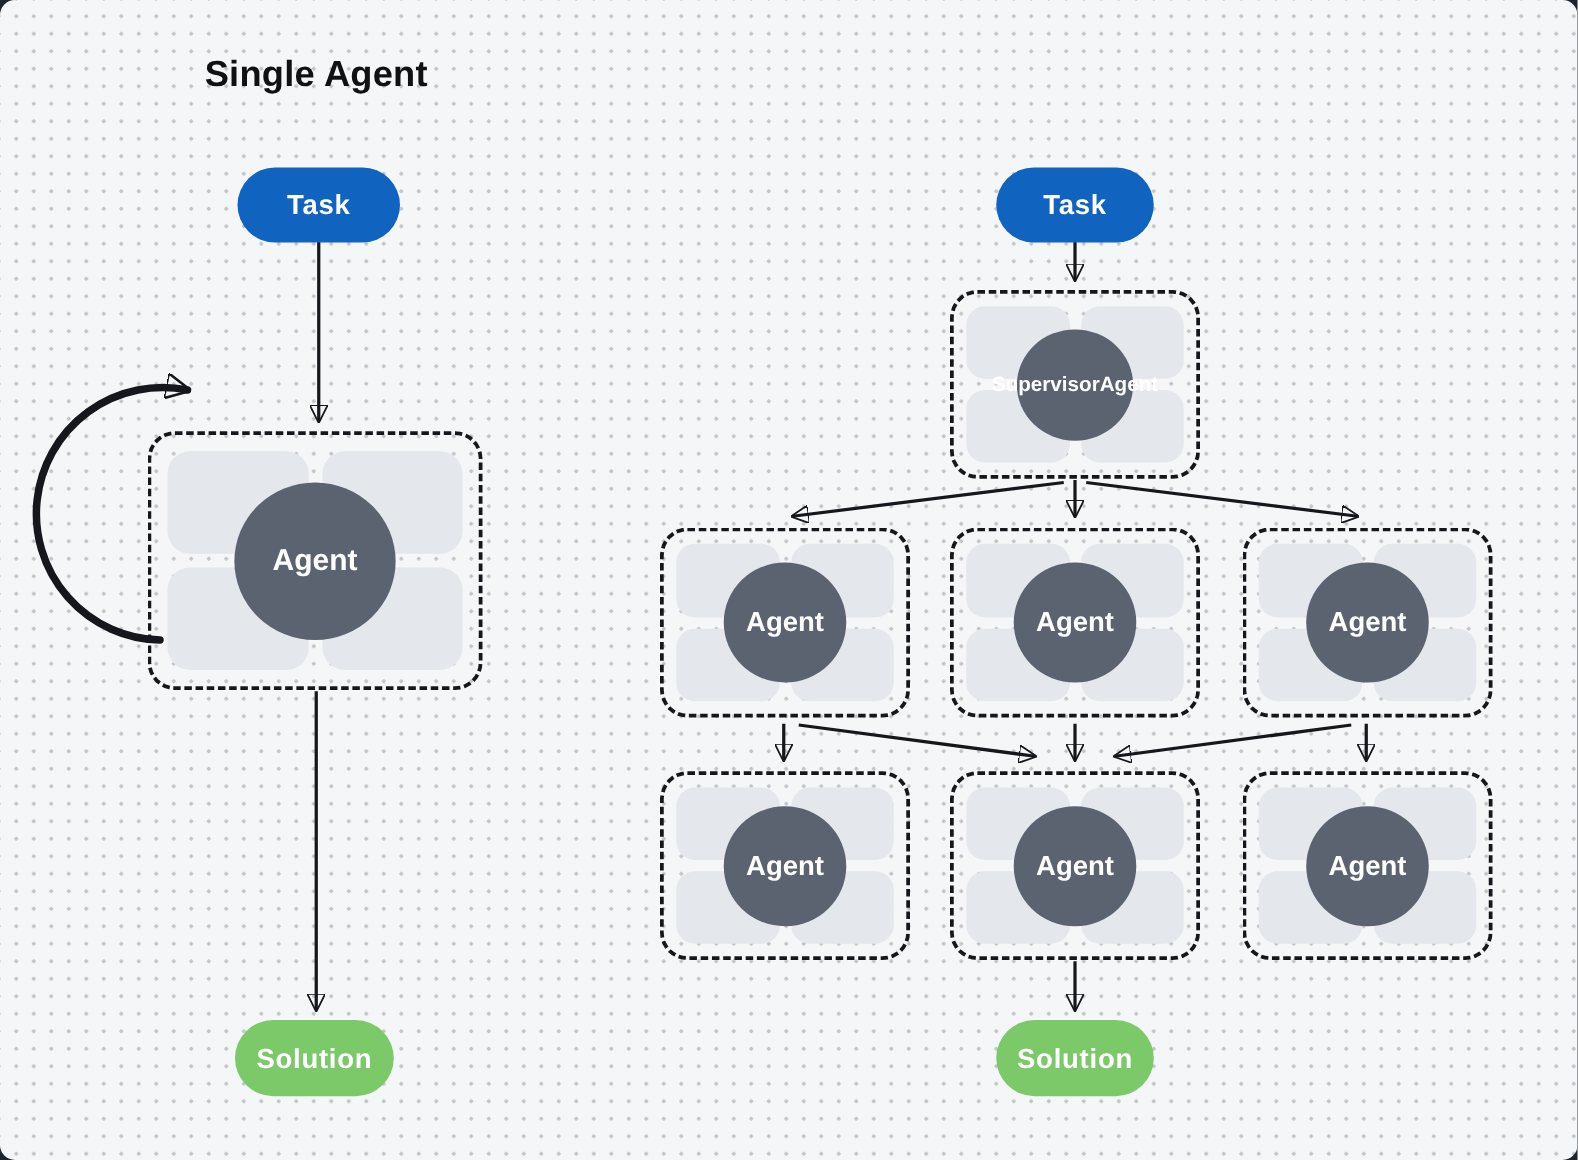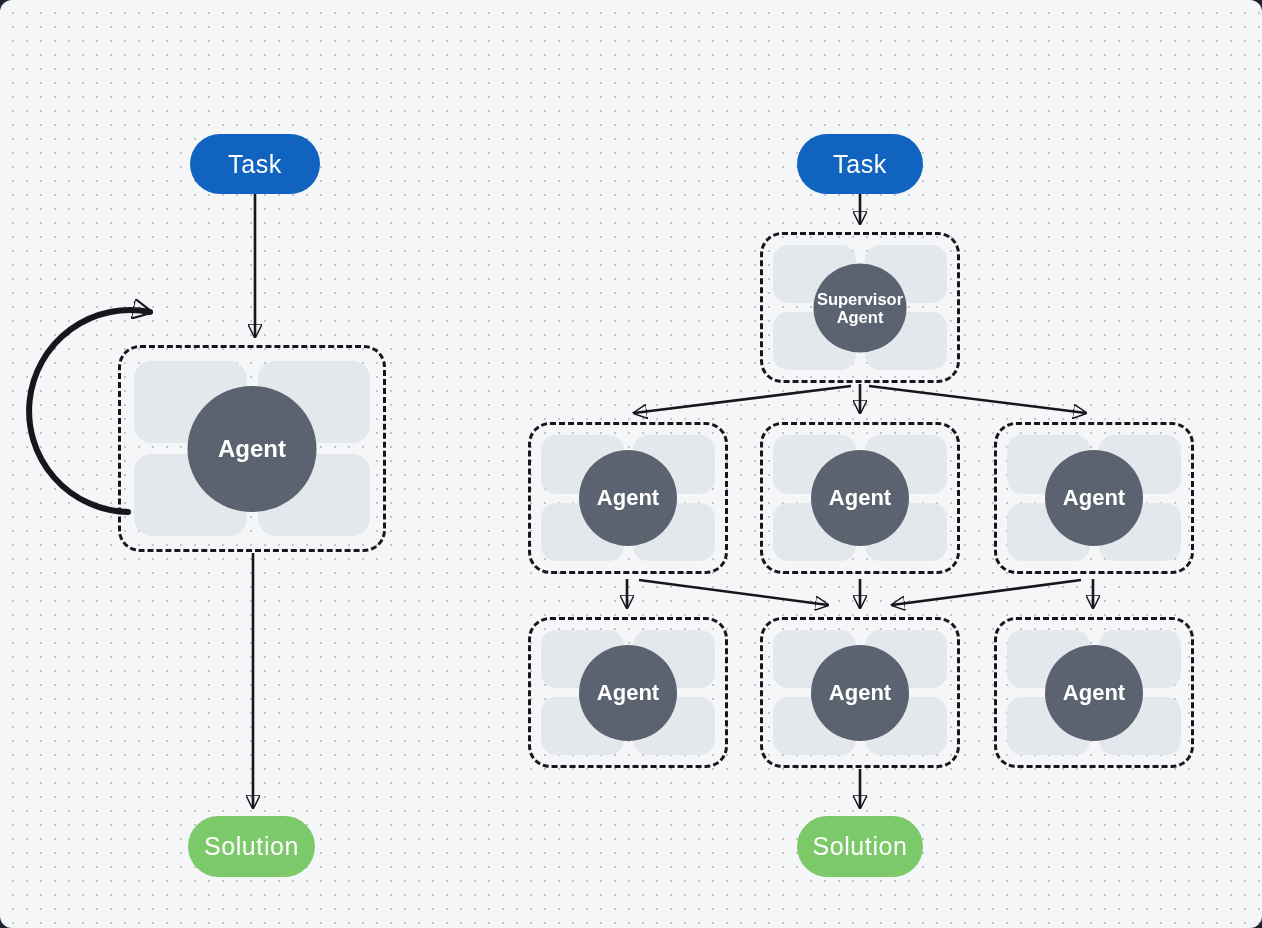--- a/index.html
+++ b/index.html
@@ -14,35 +14,35 @@
     background-color:var(--canvas);
     background-image:radial-gradient(var(--dot) 1.35px, transparent 1.5px);
     background-size:14px 14px;background-position:6px 6px;overflow:hidden;
   }
   .title{
     position:absolute;transform:translateX(-50%);white-space:nowrap;
     font-size:29px;font-weight:700;color:#101114;letter-spacing:.2px;
   }
   .pill{
     position:absolute;border-radius:31px;color:#fff;display:flex;
-    align-items:center;justify-content:center;font-size:25px;font-weight:400;
+    align-items:center;justify-content:center;font-size:22px;font-weight:700;
     letter-spacing:.6px;
   }
   .pill.blue{background:var(--blue)}
   .pill.green{background:var(--green)}
   .cluster{
     position:absolute;border:3px dashed var(--line);border-radius:22px;
   }
   .tiles{position:absolute;inset:10px;display:grid;
     grid-template-columns:1fr 1fr;grid-template-rows:1fr 1fr;gap:9px;}
   .tiles i{background:var(--tile);border-radius:15px;display:block}
   .node{
     position:absolute;left:50%;top:50%;transform:translate(-50%,-50%);
     background:var(--node);border-radius:50%;color:#fff;font-weight:700;
-    display:flex;flex-direction:column;align-items:center;justify-content:center;
+    display:flex;flex-direction:row;align-items:center;justify-content:center;
     text-align:center;
   }
   .cluster.big .tiles{inset:13px;gap:11px}
   .cluster.big .tiles i{border-radius:18px}
   .cluster.big .node{width:129px;height:126px;font-size:24px}
   .cluster.small .node{width:98px;height:96px;font-size:22px}
   .cluster.sup .node{width:93px;height:89px;font-size:16.5px;line-height:1.12}
   svg.arrows{position:absolute;inset:0;width:1262px;height:928px;pointer-events:none}
   svg.arrows line,svg.arrows path{stroke:var(--line);fill:none}
   .thin{stroke-width:2.6}
@@ -72,20 +72,21 @@
     <line class="thin" x1="860" y1="384" x2="860" y2="413" marker-end="url(#ah)"></line>
     <line class="thin" x1="869" y1="386" x2="1086" y2="413" marker-end="url(#ah)"></line>
     <line class="thin" x1="627" y1="579" x2="627" y2="608" marker-end="url(#ah)"></line>
     <line class="thin" x1="639" y1="580" x2="828" y2="605" marker-end="url(#ah)"></line>
     <line class="thin" x1="860" y1="579" x2="860" y2="608" marker-end="url(#ah)"></line>
     <line class="thin" x1="1081" y1="580" x2="892" y2="605" marker-end="url(#ah)"></line>
     <line class="thin" x1="1093" y1="579" x2="1093" y2="608" marker-end="url(#ah)"></line>
     <line class="thin" x1="860" y1="769" x2="860" y2="808" marker-end="url(#ah)"></line>
   </svg>
 
+  <div class="title" style="left:253px;top:44px">Single Agent</div>
 
   <div class="pill blue" style="left:190px;top:134px;width:130px;height:60px">
     <span>Task</span>
   </div>
 
   <div class="cluster big" style="left:118px;top:345px;width:268px;height:207px">
     <div class="tiles">
         <i></i>
         <i></i>
         <i></i>

